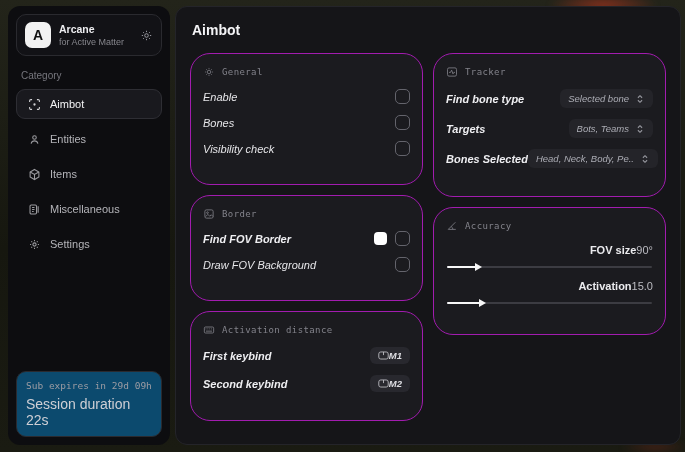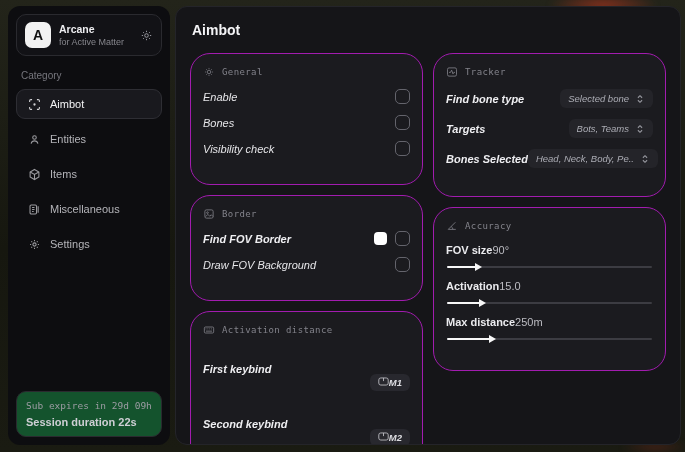--- a/index.html
+++ b/index.html
@@ -30,23 +30,23 @@
 
   .nav { display:flex; flex-direction:column; }
   .nav-item { display:flex; align-items:center; gap:9px; padding:7px 10px; margin-bottom:5px;
               border-radius:9px; border:1px solid transparent; color:#b4b4b9; font-size:11px; cursor:pointer; }
   .nav-item.active { background:#19191e; border-color:#2e2e34; color:#f2f2f4; }
   .nav-icon { width:14px; height:14px; display:flex; align-items:center; justify-content:center; opacity:.85; }
   .nav-icon svg { width:13px; height:13px; }
 
   .spacer { flex:1; }
 
-  .sub-card { border:1px solid #2a2a2f; border-radius:10px; padding:8px 9px; background:#14532d; }
+  .sub-card { border:1px solid #2a2a2f; border-radius:10px; padding:8px 9px; background:#0c4a6e; }
   .sub-expiry { font-family:"DejaVu Sans Mono", monospace; font-size:9.5px; color:#9c9ca3; }
-  .sub-session { font-size:11px; font-weight:700; color:#cfcfd5; margin-top:5px; }
+  .sub-session { font-size:14px; font-weight:400; color:#cfcfd5; margin-top:5px; }
 
   
   .main { flex:1; margin-left:5px; background:#151518; border:1px solid #242429;
           border-radius:12px; padding:13px 14px; overflow:hidden; }
   .page-title { font-size:14px; font-weight:700; color:#f4f4f6; margin:2px 2px 15px; }
 
   .cols { display:flex; gap:10px; align-items:flex-start; }
   .col { flex:1; display:flex; flex-direction:column; gap:10px; min-width:0; }
 
   .card { background:#1b1b1f; border:1px solid #a21caf; border-radius:20px; padding:10px 12px 28px; }
@@ -57,31 +57,31 @@
   .row { display:flex; align-items:center; justify-content:space-between; margin-top:11px;
          font-size:11px; color:#e5e5e8;font-style:italic; }
   .row-label { white-space:nowrap; }
   .row-label.strong { font-weight:700; color:#eeeef1; }
   .row-right { display:flex; align-items:center; gap:8px; flex:0 0 auto; }
 
   .checkbox { width:15px; height:15px; border:1.5px solid #64646c; border-radius:5px;
               background:transparent; cursor:pointer; }
   .swatch { width:13px; height:13px; border-radius:4px; cursor:pointer; }
 
-  .badge { display:flex; gap:0; background:#28282e; border-radius:6px;
-           padding:3px 8px; font-size:9.5px; font-weight:600; color:#dcdce1; cursor:pointer;margin-top:27px; }
+  .badge { display:flex; align-items:center; gap:0; background:#28282e; border-radius:6px;
+           padding:3px 8px; font-size:9.5px; font-weight:600; color:#dcdce1; cursor:pointer; }
   .badge svg { width:11px; height:9px; opacity:.85; }
 
   .pill { display:flex; align-items:center; gap:6px; background:#242429; border-radius:6px;
           padding:4px 8px; font-size:9.5px; color:#abacb4; cursor:pointer; max-width:138px; }
   .pill-text { overflow:hidden; white-space:nowrap; text-overflow:clip; }
   .pill svg { width:10px; height:10px; flex:0 0 auto; opacity:.85; }
 
   .slider-group { margin-top:12px; }
-  .slider-head { display:flex; align-items:center; justify-content:flex-start;
+  .slider-head { display:flex; align-items:center; justify-content:flex-end;
                  font-size:11px; font-weight:700; color:#ebebee; }
   .slider-value { font-weight:400; color:#bcbcc2; font-size:11px; }
   .slider-track { position:relative; height:2px; background:#3c3c42; border-radius:2px; margin:10px 1px 2px; cursor:pointer; }
   .slider-fill { position:absolute; left:0; top:0; height:2px; background:#f7f7f7; border-radius:2px; }
   .slider-fill::after { content:""; position:absolute; right:-6px; top:-3.5px;
                         border-left:7px solid #f7f7f7; border-top:4.5px solid transparent;
                         border-bottom:4.5px solid transparent; }
 </style>
 </head>
 <body>
@@ -305,29 +305,20 @@
             <div class="slider-group">
               <div class="slider-head">
                 <span>Activation</span>
                 <span class="slider-value">15.0</span>
               </div>
               <div class="slider-track">
                 <div class="slider-fill" style="width: 16%;"></div>
               </div>
             </div>
 
-            <div class="slider-group">
-              <div class="slider-head">
-                <span>Max distance</span>
-                <span class="slider-value">250m</span>
-              </div>
-              <div class="slider-track">
-                <div class="slider-fill" style="width: 21%;"></div>
-              </div>
-            </div>
           </section>
 
         </div>
       </div>
     </main>
 
   </div>
 </div>
 
 </body></html>

